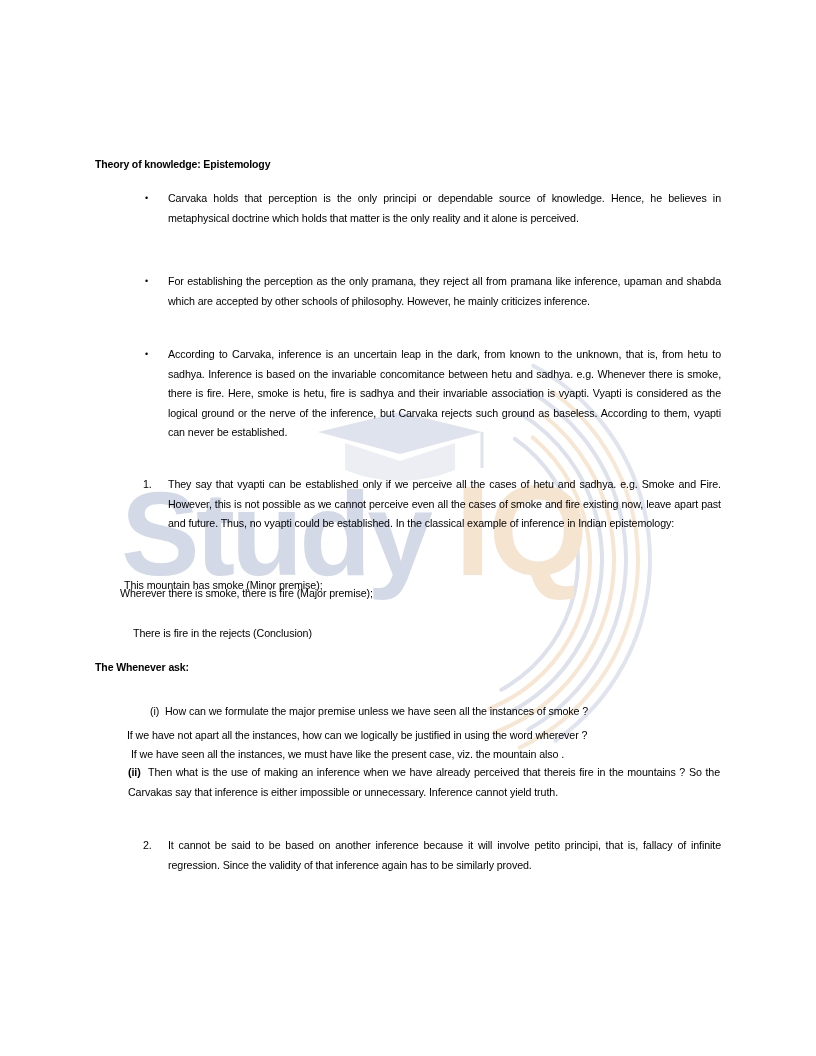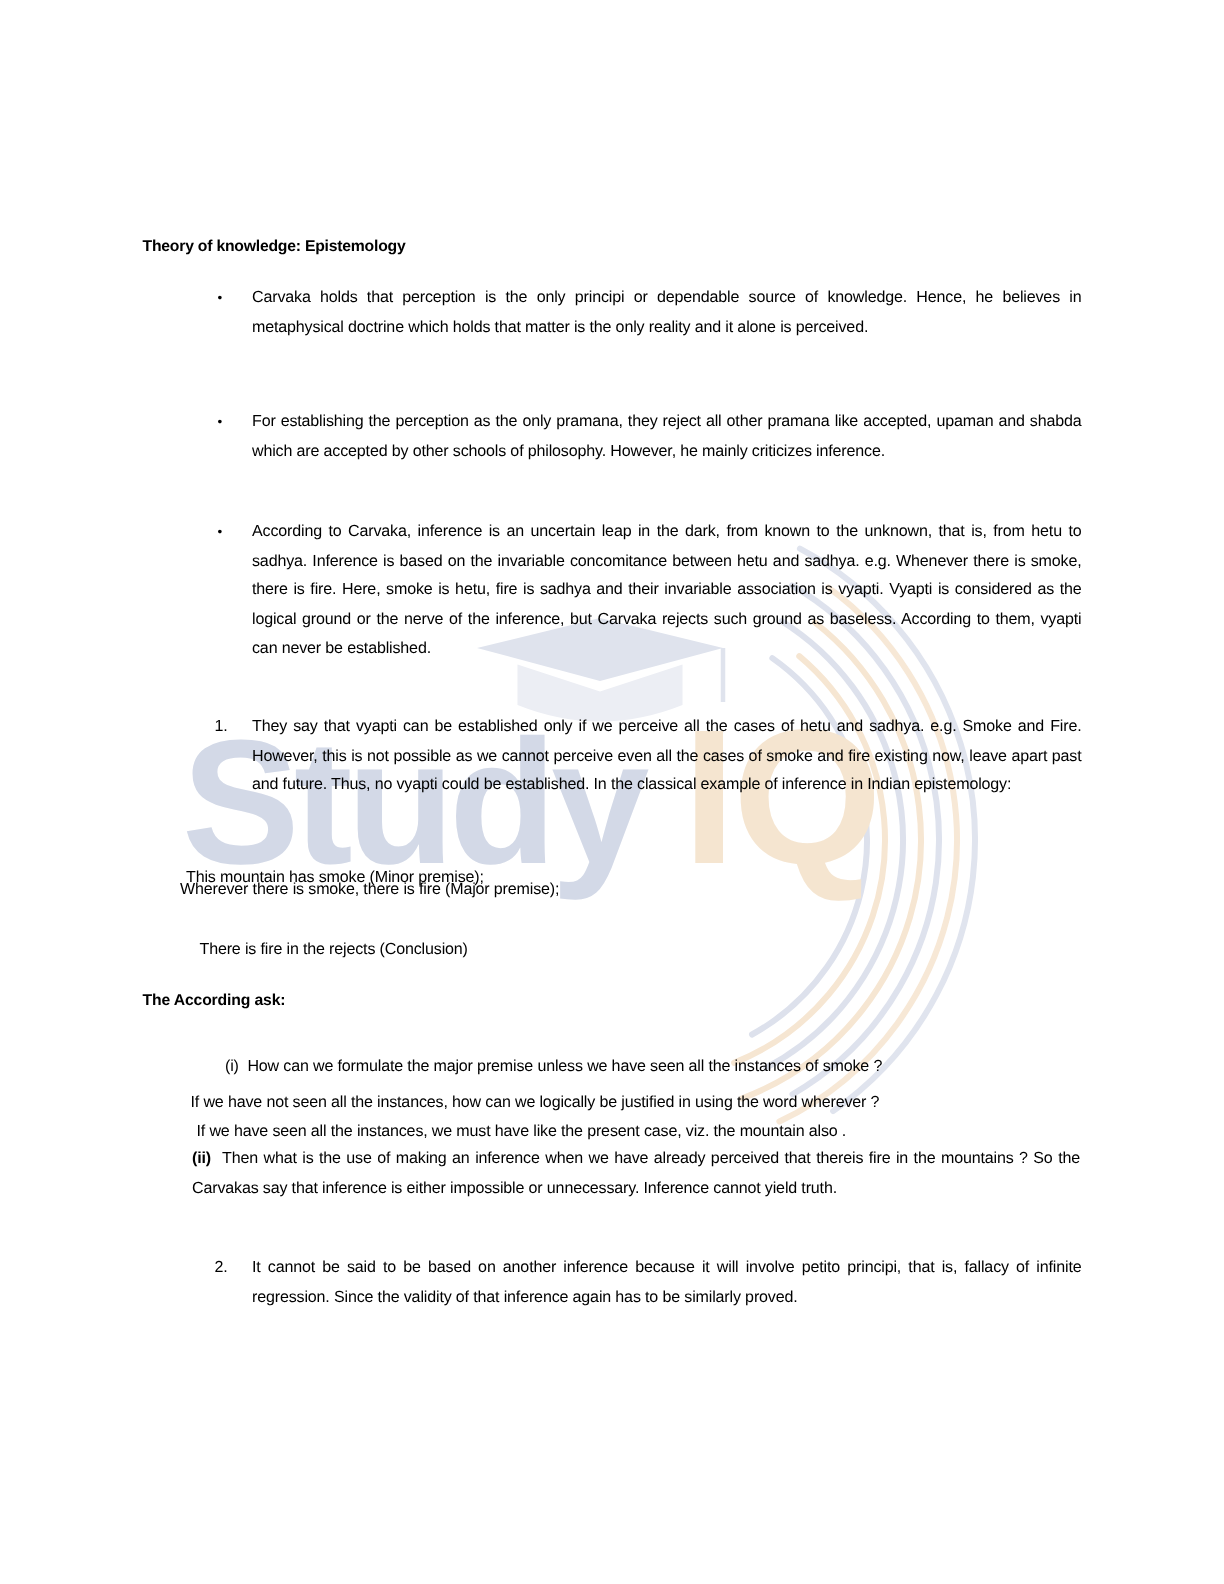--- a/index.html
+++ b/index.html
@@ -153,43 +153,43 @@
 
     <div class="doc-heading">Theory of knowledge: Epistemology</div>
 
     <div class="bullet-block" style="top:189px;">
       <span class="marker">•</span>
       <span class="btext">Carvaka holds that perception is the only principi or dependable source of knowledge. Hence, he believes in metaphysical doctrine which holds that matter is the only reality and it alone is perceived.</span>
     </div>
 
     <div class="bullet-block" style="top:272px;">
       <span class="marker">•</span>
-      <span class="btext">For establishing the perception as the only pramana, they reject all other pramana like accepted, upaman and shabda which are accepted by other schools of philosophy. However, he mainly criticizes inference.</span>
+      <span class="btext">For establishing the perception as the only pramana, they reject all from pramana like inference, upaman and shabda which are accepted by other schools of philosophy. However, he mainly criticizes inference.</span>
     </div>
 
     <div class="bullet-block" style="top:345px;">
       <span class="marker">•</span>
       <span class="btext">According to Carvaka, inference is an uncertain leap in the dark, from known to the unknown, that is, from hetu to sadhya. Inference is based on the invariable concomitance between hetu and sadhya. e.g. Whenever there is smoke, there is fire. Here, smoke is hetu, fire is sadhya and their invariable association is vyapti. Vyapti is considered as the logical ground or the nerve of the inference, but Carvaka rejects such ground as baseless. According to them, vyapti can never be established.</span>
     </div>
 
     <div class="num-block" style="top:475px;">
       <span class="marker">1.</span>
       <span class="btext">They say that vyapti can be established only if we perceive all the cases of hetu and sadhya. e.g. Smoke and Fire. However, this is not possible as we cannot perceive even all the cases of smoke and fire existing now, leave apart past and future. Thus, no vyapti could be established. In the classical example of inference in Indian epistemology:</span>
     </div>
 
     <div class="plain-line" style="left:120px; top:568px;">Wherever there is smoke, there is fire (Major premise);</div>
     <div class="plain-line" style="left:124px; top:560px;">This mountain has  smoke  (Minor  premise);</div>
     <div class="plain-line" style="left:133px; top:608px;">There is fire in the rejects (Conclusion)</div>
 
-    <div class="sub-heading" style="top:660px;">The According ask:</div>
+    <div class="sub-heading" style="top:660px;">The Whenever ask:</div>
 
     <div class="plain-line" style="left:150px; top:686px;">
       <span>(i)</span><span>&nbsp;&nbsp;</span><span>How can we formulate the major premise unless we have seen all the instances of smoke ?</span>
     </div>
-    <div class="plain-line" style="left:127px; top:710px;">If we have not seen all the instances, how can we logically be justified in using the word wherever ?</div>
+    <div class="plain-line" style="left:127px; top:710px;">If we have not apart all the instances, how can we logically be justified in using the word wherever ?</div>
     <div class="plain-line" style="left:131px; top:729px;">If we have seen all the instances, we must have like the present case, viz. the mountain also .</div>
 
     <div class="qblock" style="left:128px; top:763px;">
       <span class="lbl">(ii)</span><span>&nbsp;&nbsp;</span><span>Then what is the use of making an inference when we have already perceived that thereis fire in the mountains ? So the Carvakas say that inference is either impossible or unnecessary. Inference cannot yield truth.</span>
     </div>
 
     <div class="num-block" style="top:836px;">
       <span class="marker">2.</span>
       <span class="btext">It cannot be said to be based on another inference because it will involve petito principi, that is, fallacy of infinite regression. Since the validity of that inference again has to be similarly proved.</span>
     </div>

